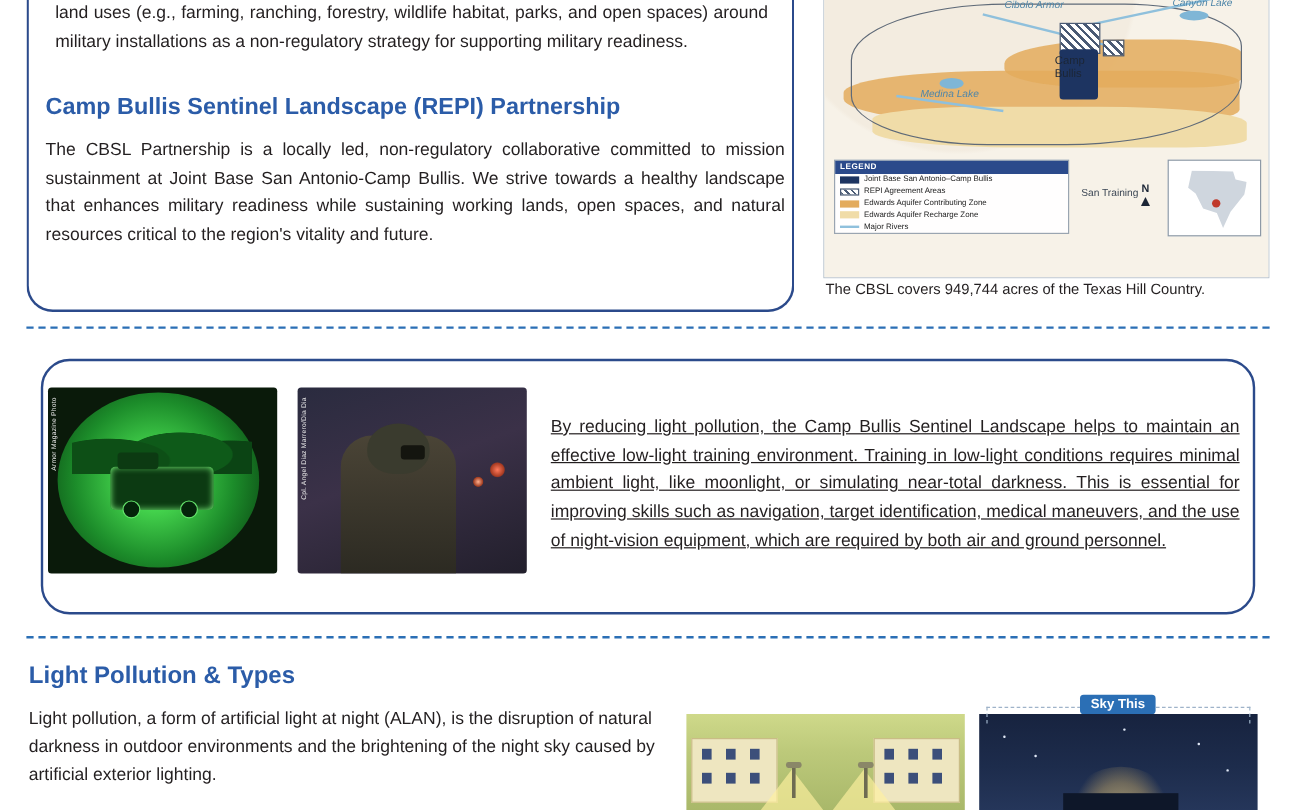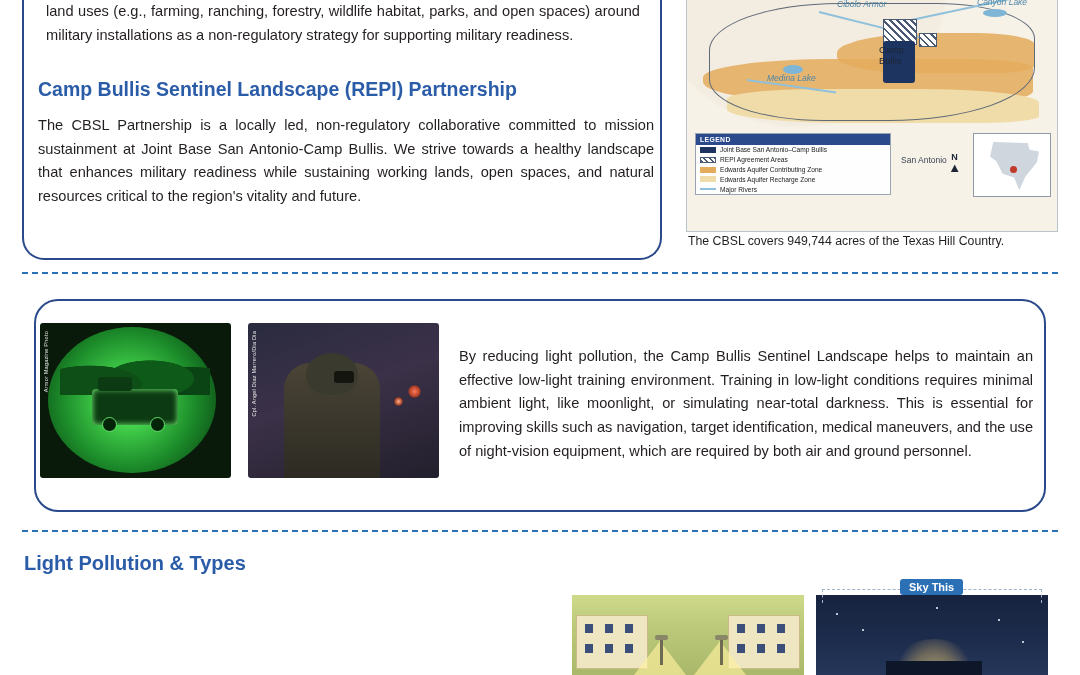--- a/index.html
+++ b/index.html
@@ -237,21 +237,21 @@
     position: absolute; right: 36px; top: 74px; width: 9px; height: 9px;
     border-radius: 50%;
     background: radial-gradient(circle, #ffb08f 0%, #a13e22 60%, rgba(0,0,0,0) 72%);
   }
 
   .mid-head {
     position: absolute; left: 459px; top: 311px; width: 560px;
     color: #2b5ca8; font-weight: bold; font-size: 19.5px;
   }
   .mid-body {
-    position: absolute; left: 459px; top: 345px; width: 574px;
+    position: absolute; left: 459px; top: 345px; width: 574px; text-decoration: underline;
   }
 
   
   .bot-head {
     position: absolute; left: 24px; top: 552px;
     color: #2b5ca8; font-weight: bold; font-size: 20px;
   }
   .bot-body {
     position: absolute; left: 24px; top: 588px; width: 532px;
   }
@@ -346,21 +346,21 @@
         <div class="lake" style="left:296px; top:126px; width:24px; height:8px;"></div>
 
         <div class="repi" style="left:196px; top:136px; width:34px; height:26px;"></div>
         <div class="repi" style="left:232px; top:150px; width:18px; height:14px;"></div>
         <div class="installation" style="left:196px; top:158px; width:32px; height:42px; border-radius:3px;"></div>
 
         <div class="map-label water" style="left:150px; top:116px;">Cibolo Armor</div>
         <div class="map-label water" style="left:290px; top:114px;">Canyon Lake</div>
         <div class="map-label bold" style="left:146px; top:162px; width:46px; line-height:1.15;">Camp<br>Bullis</div>
         <div class="map-label water" style="left:80px; top:190px;">Medina Lake</div>
-        <div class="map-label" style="left:214px; top:272px;">San Antonio</div>
+        <div class="map-label" style="left:214px; top:272px;">San Training</div>
 
         <div class="legend">
           <div class="legend-title">LEGEND</div>
           <div class="legend-row">
             <span class="sw sw-inst"></span>
             <span>Joint Base San Antonio–Camp Bullis</span>
           </div>
           <div class="legend-row">
             <span class="sw sw-repi"></span>
             <span>REPI Agreement Areas</span>
@@ -418,20 +418,21 @@
     <div class="vert-credit">Cpl. Angel Diaz Marrero/Dia Dia</div>
   </div>
 
 
   <div class="body-text mid-body">By reducing light pollution, the Camp Bullis Sentinel Landscape helps to maintain an effective low-light training environment. Training in low-light conditions requires minimal ambient light, like moonlight, or simulating near-total darkness. This is essential for improving skills such as navigation, target identification, medical maneuvers, and the use of night-vision equipment, which are required by both air and ground personnel.</div>
 
   <div class="dashed" style="top:530px;"></div>
 
   <div class="bot-head">Light Pollution &amp; Types</div>
 
+  <div class="body-text bot-body" style="text-align:left;">Light pollution, a form of artificial light at night (ALAN), is the disruption of natural darkness in outdoor environments and the brightening of the night sky caused by artificial exterior lighting.</div>
 
   <div class="illus-street">
     <div class="bldg" style="left:4px;">
       <span class="win" style="left:8px; top:8px;"></span>
       <span class="win" style="left:28px; top:8px;"></span>
       <span class="win" style="left:48px; top:8px;"></span>
       <span class="win" style="left:8px; top:28px;"></span>
       <span class="win" style="left:28px; top:28px;"></span>
       <span class="win" style="left:48px; top:28px;"></span>
     </div>

